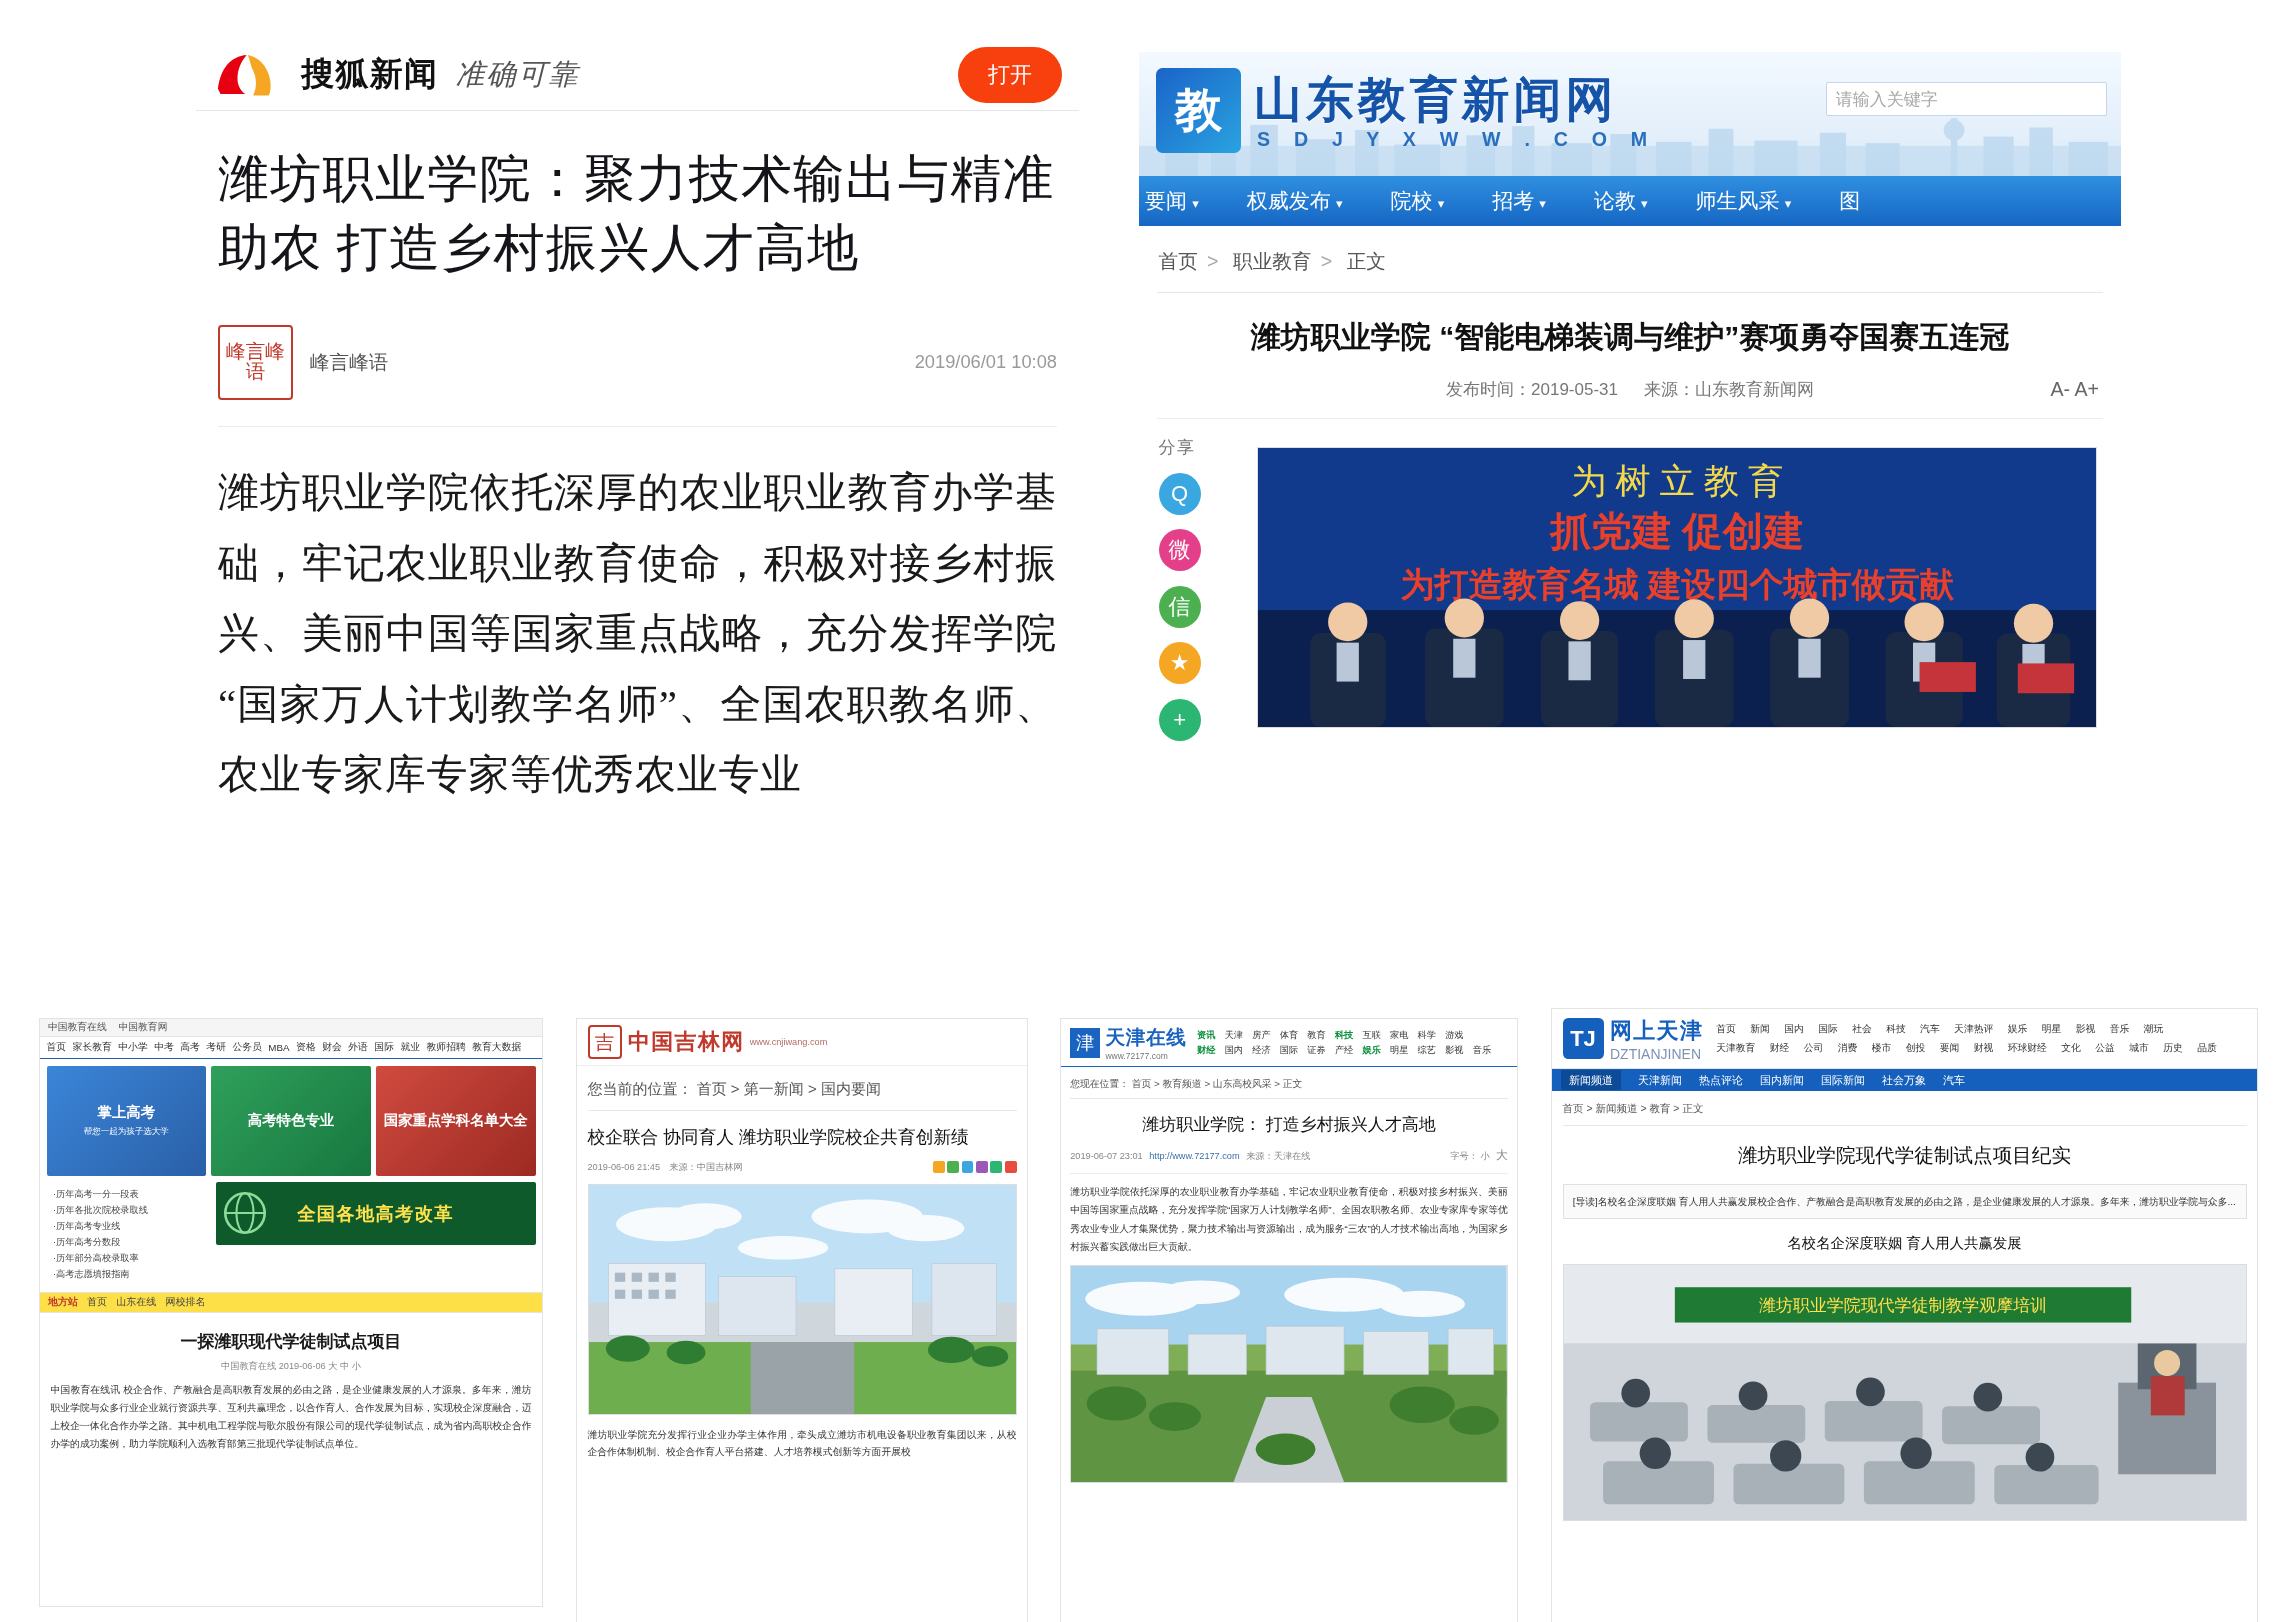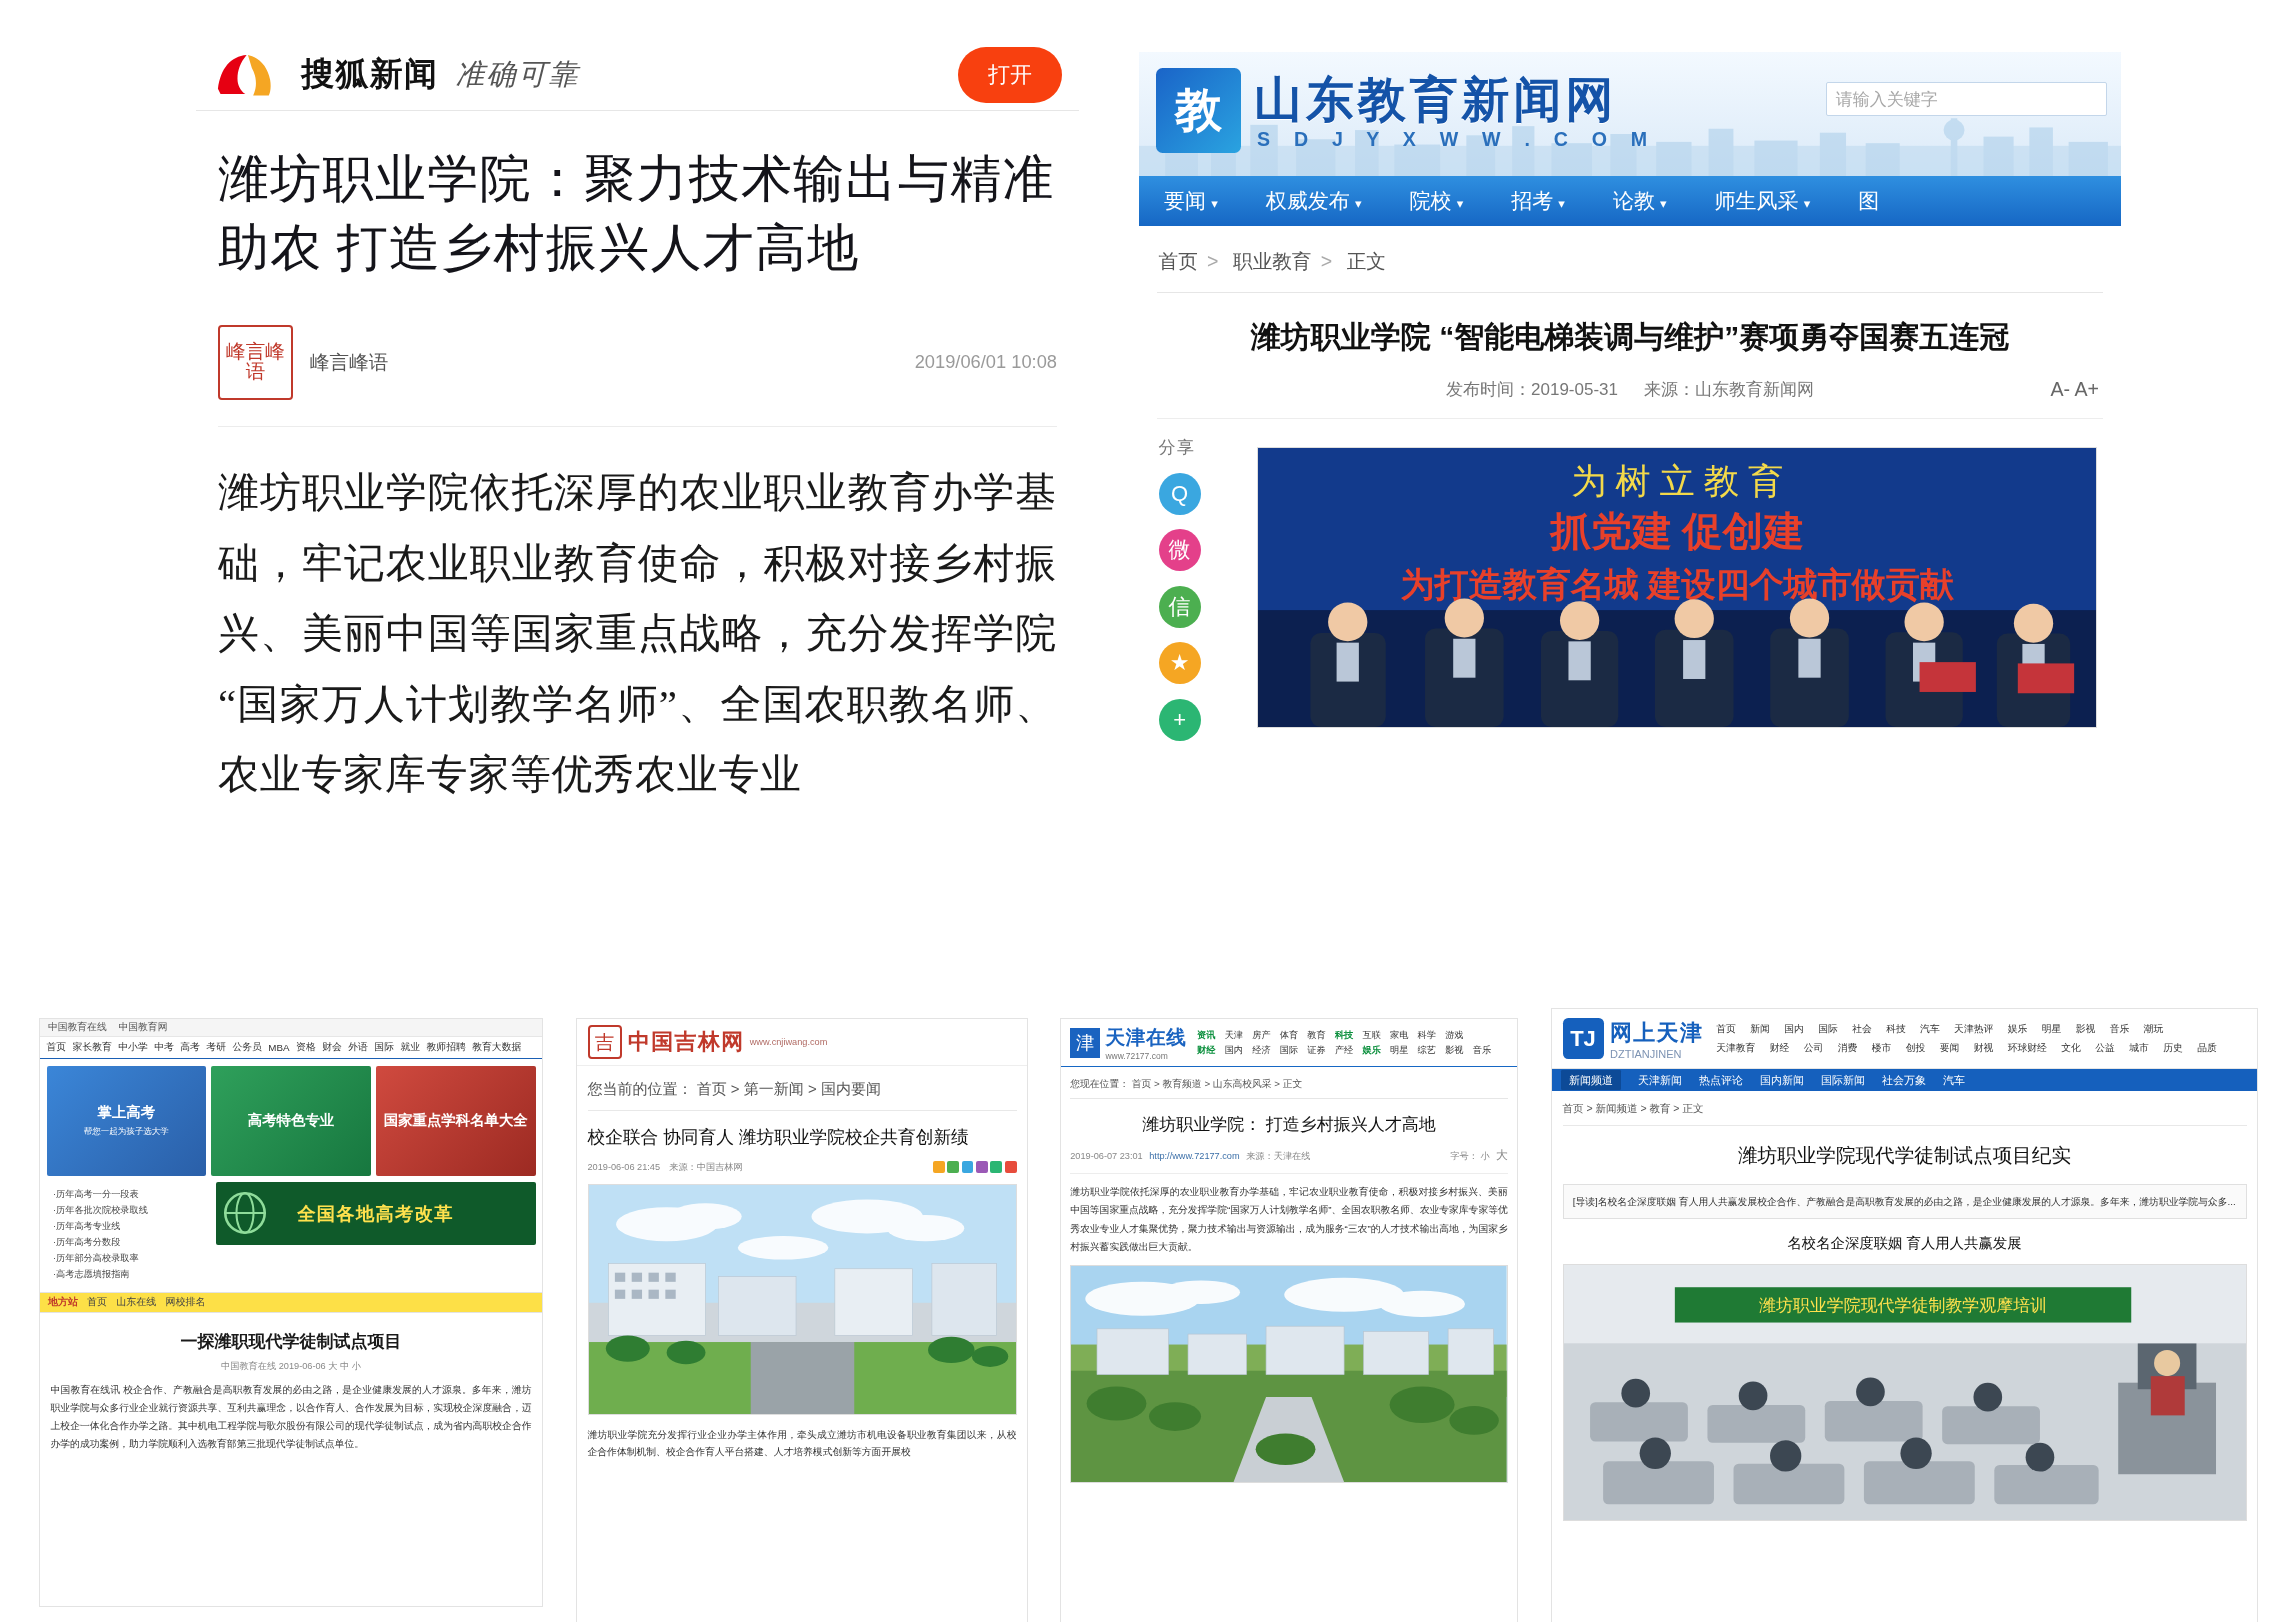--- a/index.html
+++ b/index.html
@@ -25,21 +25,21 @@
 
   
   #sdjy{left:1139px;top:52px;width:982px;height:877px;}
   .sdjy-head{position:relative;height:124px;background:linear-gradient(180deg,#f3f9ff 0%,#dbeaf8 100%);overflow:hidden;}
   .sdjy-city{position:absolute;left:0;bottom:0;width:100%;height:63px;opacity:.55;}
   .sdjy-logo{position:absolute;left:17px;top:15.7px;width:85px;height:85px;background:linear-gradient(135deg,#1a64c8,#2aa3e0);border-radius:6.5px;display:flex;align-items:center;justify-content:center;color:#fff;font-size:47px;font-weight:bold;font-family:"Liberation Serif",serif;}
   .sdjy-title{position:absolute;left:115px;top:15.7px;font-size:48px;font-weight:bold;color:#1453a8;letter-spacing:3.9px;font-family:"Liberation Serif",serif;text-shadow:0 1.3px 0 #fff;}
   .sdjy-pinyin{position:absolute;left:118px;top:76px;font-size:19.6px;letter-spacing:9.2px;color:#2a6fbb;font-weight:bold;}
   .sdjy-search{position:absolute;right:14.4px;top:30px;width:281px;height:34px;border:0.7px solid #c3d6ea;background:#fff;border-radius:2px;display:flex;align-items:center;padding:0 9.2px;box-sizing:border-box;}
   .sdjy-search span{font-size:17px;color:#a8a8a8;}
-  .sdjy-nav{height:50px;background:linear-gradient(180deg,#2f8fe0 0%,#1667c4 100%);display:flex;align-items:center;padding-left:25px;color:#fff;}
+  .sdjy-nav{height:50px;background:linear-gradient(180deg,#2f8fe0 0%,#1667c4 100%);display:flex;align-items:center;padding-left:6px;color:#fff;}
   .sdjy-nav .ni{font-size:21px;margin-right:48px;white-space:nowrap;}
   .sdjy-nav .ni .ar{font-size:13px;margin-left:5.2px;}
   .sdjy-crumb{font-size:19.6px;color:#555;padding:22px 19.6px 0 19.6px;}
   .sdjy-crumb .sep{color:#aaa;margin:0 9.2px;}
   .sdjy-hr{height:0.7px;background:#e6e6e6;margin:17px 18.3px 0 18.3px;}
   .sdjy-h2{font-size:30px;font-weight:bold;color:#111;text-align:center;margin:23.6px 26px 0 26px;line-height:1.4;}
   .sdjy-sub{display:flex;align-items:center;justify-content:center;font-size:17px;color:#777;margin-top:19.6px;gap:26px;position:relative;}
   .sdjy-fontsize{position:absolute;right:22px;font-size:19.6px;color:#666;}
   .sdjy-hr2{height:0.7px;background:#ededed;margin:17px 18.3px 0 18.3px;}
   .sdjy-body{display:flex;margin-top:17px;}
@@ -97,21 +97,21 @@
   #tj .meta .right{margin-left:auto;}
   #tj .hr2{height:0.7px;background:#ededed;margin:9.2px 9.2px 0 9.2px;}
   #tj .body{font-size:9.8px;line-height:1.85;color:#333;padding:9.2px 9.2px 0 9.2px;text-align:justify;}
   #tj .photo{margin:9.2px;height:216px;border:0.7px solid #ddd;position:relative;overflow:hidden;}
 
   
   #wst{left:1551px;top:1008px;width:707px;height:615px;}
   #wst .head{height:59px;display:flex;align-items:center;padding:0 10.5px;border-bottom:0.7px solid #e6e6e6;}
   #wst .logo{width:41px;height:41px;background:#1560bd;color:#fff;border-radius:5.2px;display:flex;align-items:center;justify-content:center;font-size:22px;font-weight:bold;}
   #wst .nm{font-size:22px;font-weight:bold;color:#1560bd;margin-left:6.5px;letter-spacing:1.3px;}
-  #wst .py{font-size:11px;color:#7d93b3;margin-left:5.2px;}
+  #wst .py{font-size:14px;color:#7d93b3;margin-left:5.2px;}
   #wst .gridnav{margin-left:13px;font-size:9.8px;color:#333;line-height:1.9;flex:1;}
   #wst .gridnav .r{display:flex;gap:14.4px;}
   #wst .chan{height:22px;background:#1560bd;color:#fff;display:flex;align-items:center;gap:17px;padding:0 9.2px;font-size:11px;}
   #wst .chan .first{background:#0d4a97;padding:2.6px 7.9px;border-radius:1.3px;}
   #wst .crumb{font-size:10.5px;color:#555;padding:10.5px 10.5px 0 10.5px;}
   #wst .hr{height:0.7px;background:#e8e8e8;margin:9.2px 10.5px 0 10.5px;}
   #wst .ttl{font-size:19.6px;color:#111;text-align:center;padding:17px 10.5px 0 10.5px;}
   #wst .lead{margin:14.4px 10.5px 0 10.5px;border:0.7px solid #e0e0e0;background:#fafafa;font-size:9.8px;line-height:1.8;color:#333;padding:7.9px 9.2px;text-align:justify;}
   #wst .sub{font-size:14.4px;color:#111;text-align:center;margin-top:14.4px;}
   #wst .photo{margin:11.8px 10.5px;height:255px;border:0.7px solid #ddd;position:relative;overflow:hidden;}

